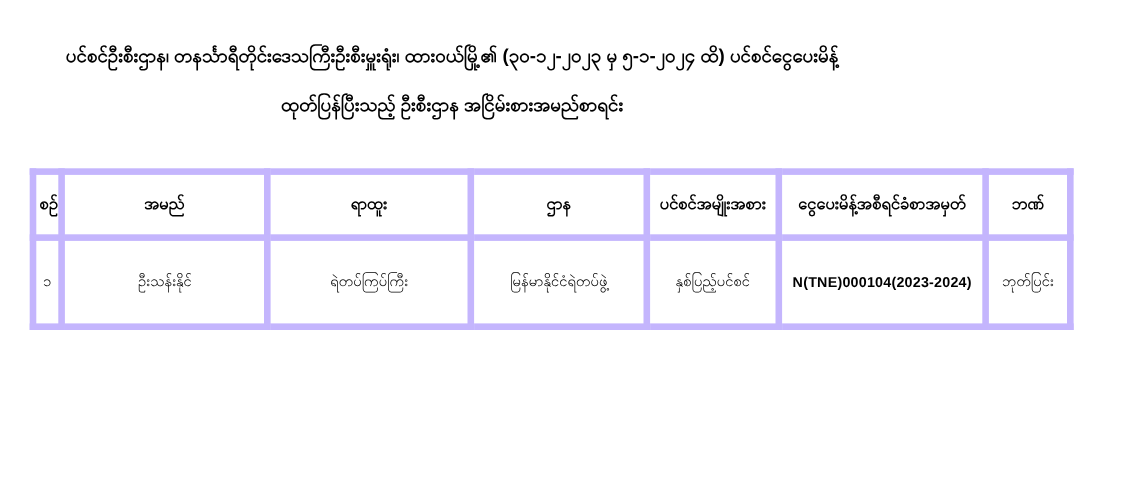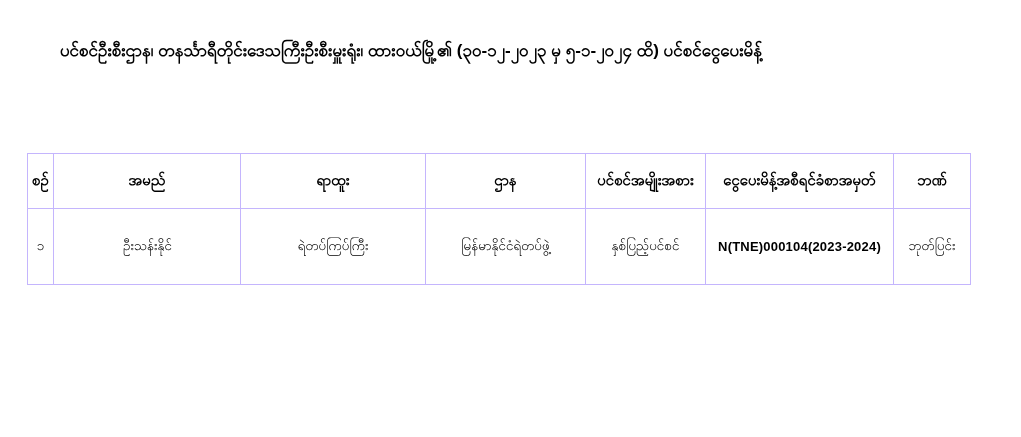--- a/index.html
+++ b/index.html
@@ -29,21 +29,21 @@
   .pension-table {
     position: absolute;
     left: 27px;
     top: 153px;
     width: 943px;
     border-collapse: collapse;
     table-layout: fixed;
   }
   .pension-table th,
   .pension-table td {
-    border: 1px solid #c4b5fd;
+    border: 6px solid #c4b5fd;
     overflow: hidden;
     padding: 2px 3px;
     color: #000000;
   }
   .pension-table th {
     font-weight: bold;
     font-size: 15px;
     text-align: center;
     vertical-align: middle;
     height: 50px;
@@ -70,20 +70,21 @@
   col.c-dept    { width: 160px; }
   col.c-ptype   { width: 120px; }
   col.c-orderno { width: 188px; }
   col.c-bank    { width: 77px; }
 </style>
 </head>
 <body>
 
 <div class="doc-title">
   <div>ပင်စင်ဦးစီးဌာန၊ တနင်္သာရီတိုင်းဒေသကြီးဦးစီးမှူးရုံး၊ ထားဝယ်မြို့၏ (၃၀-၁၂-၂၀၂၃ မှ ၅-၁-၂၀၂၄ ထိ) ပင်စင်ငွေပေးမိန့်</div>
+  <div>ထုတ်ပြန်ပြီးသည့် ဦးစီးဌာန အငြိမ်းစားအမည်စာရင်း</div>
 </div>
 
 <table class="pension-table">
   <colgroup>
     <col class="c-serial">
     <col class="c-name">
     <col class="c-position">
     <col class="c-dept">
     <col class="c-ptype">
     <col class="c-orderno">

